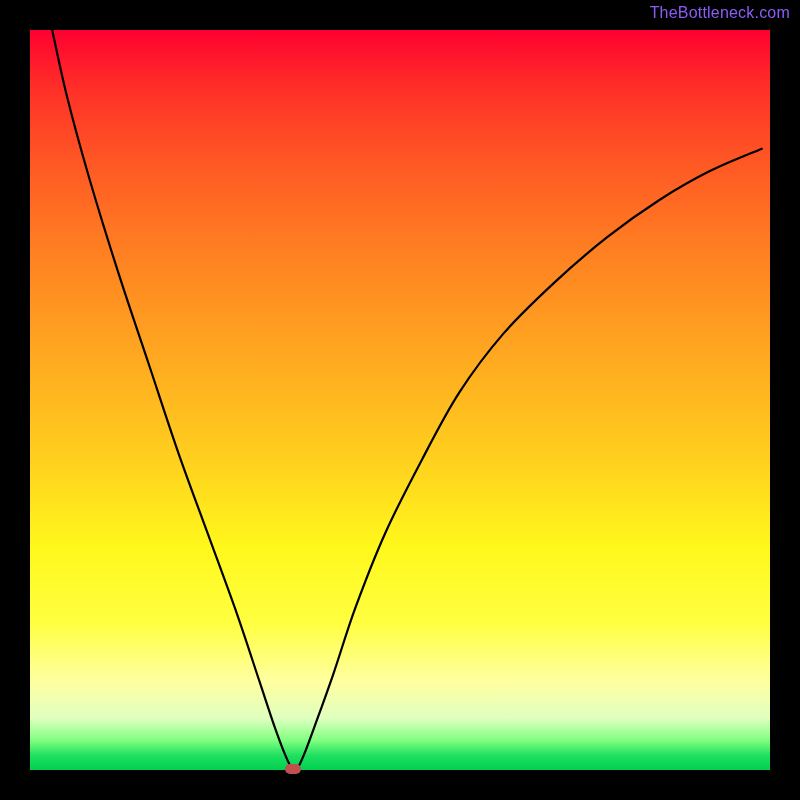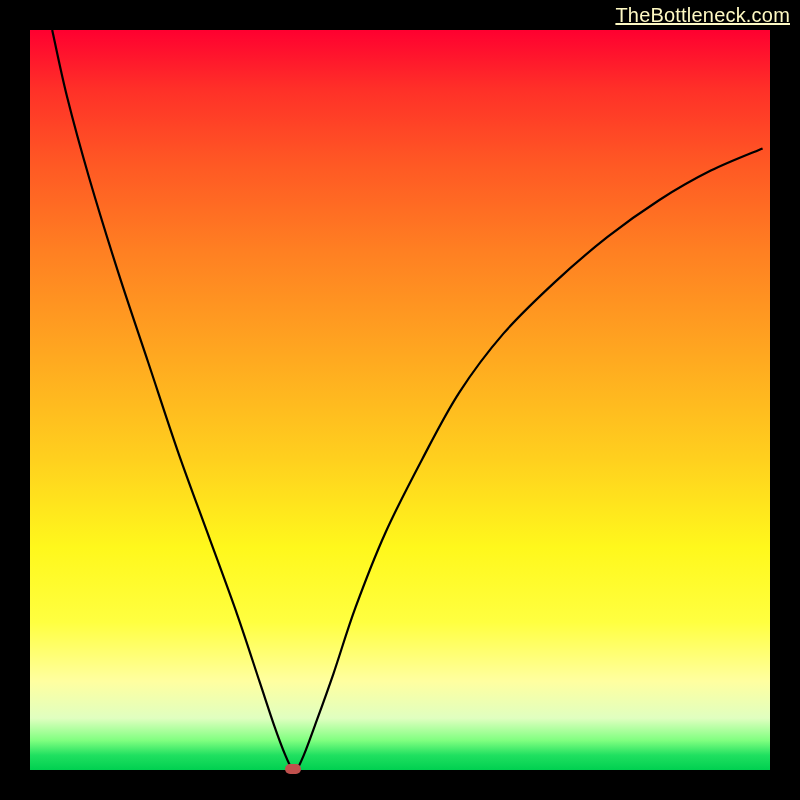--- a/index.html
+++ b/index.html
@@ -35,25 +35,24 @@
       #80ff80 96%,
       #20e060 98%,
       #00d050 100%
     );
   }
   .watermark {
     position: absolute;
     top: 4px;
     right: 10px;
     font-family: Arial, Helvetica, sans-serif;
-    font-size: 20px;
-    color: #fef9c3;
+    font-size: 16px;
+    color: #8b5cf6;
     font-weight: 400;
     letter-spacing: 0.2px;
-    text-decoration: underline;
   }
   svg.curve {
     position: absolute;
     left: 0;
     top: 0;
     width: 740px;
     height: 740px;
   }
   .marker {
     position: absolute;

